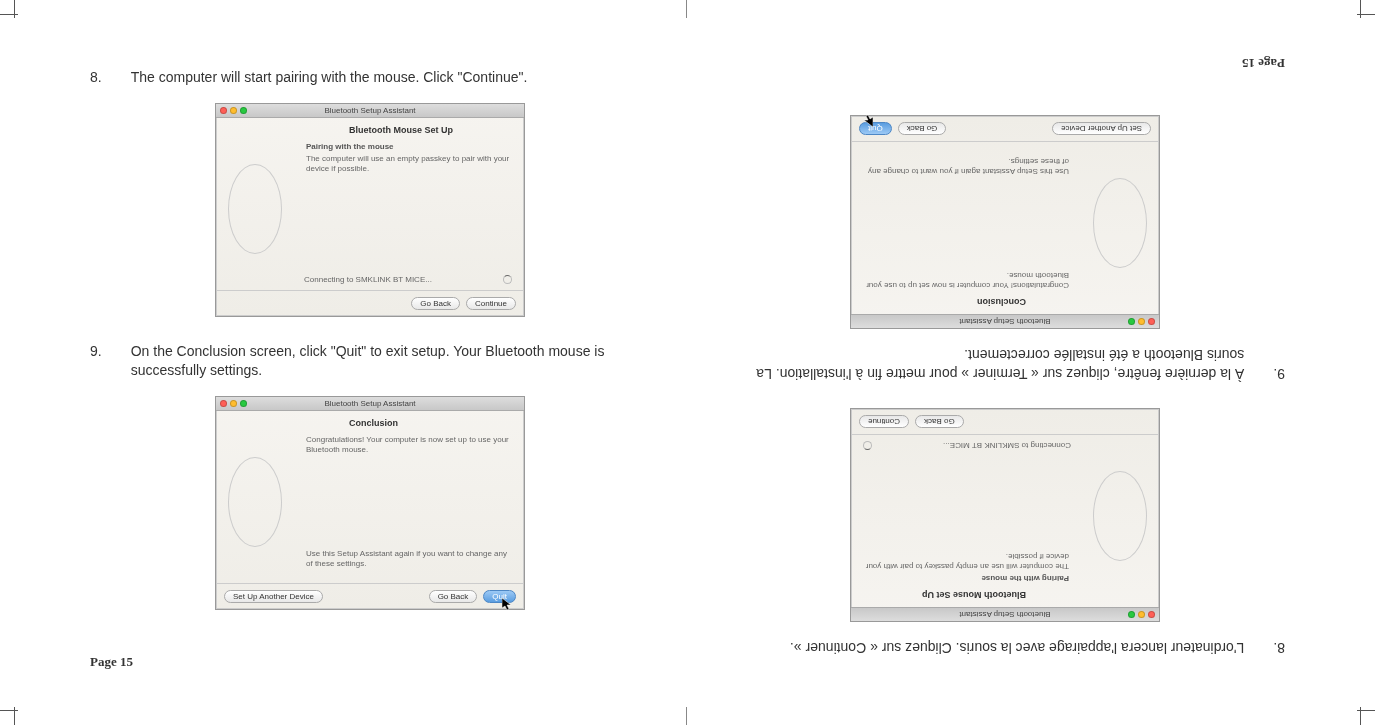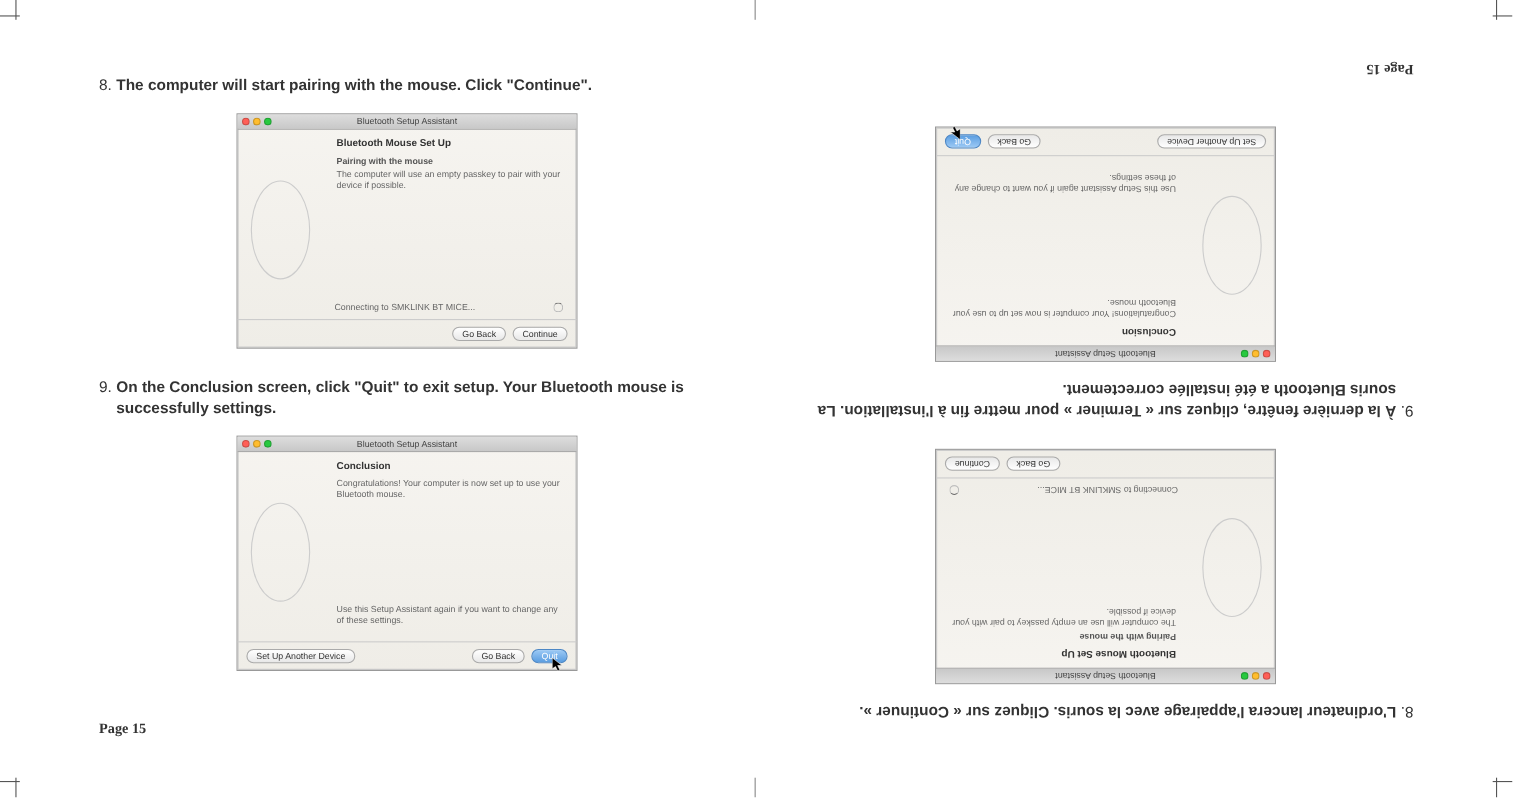--- a/index.html
+++ b/index.html
@@ -33,21 +33,21 @@
     top: 68px;
     width: 560px;
   }
   .step {
     font-size: 14px;
     line-height: 1.4;
     margin-bottom: 15px;
     display: flex;
   }
   .step-num { white-space: nowrap; margin-right: 4px; }
-  .step-text { flex: 1; font-weight: 700; }
+  .step-text { flex: 1; font-weight: 400; margin-left: 25px; }
   .page-num {
     position: absolute;
     left: 70px;
     bottom: 55px;
     font-size: 13px;
     font-weight: bold;
     font-family: "Times New Roman", serif;
   }
 
   
@@ -89,21 +89,21 @@
   }
   .shot-side-circle {
     position: absolute;
     left: 12px;
     top: 60px;
     width: 54px;
     height: 90px;
     border: 1px solid #ccc;
     border-radius: 50%;
   }
-  .shot-heading { font-weight: bold; font-size: 9px; margin-bottom: 7px; color: #333; }
+  .shot-heading { font-weight: bold; font-size: 9px; margin-bottom: 7px; color: #333; margin-left: 43px; }
   .shot-sub { font-weight: bold; font-size: 8px; margin-bottom: 3px; }
   .shot-text { font-size: 8px; color: #666; margin-bottom: 4px; line-height: 1.3; }
   .shot-footer {
     position: absolute;
     left: 0; right: 0; bottom: 0;
     height: 26px;
     border-top: 1px solid #ccc;
     display: flex;
     align-items: center;
     justify-content: flex-end;

